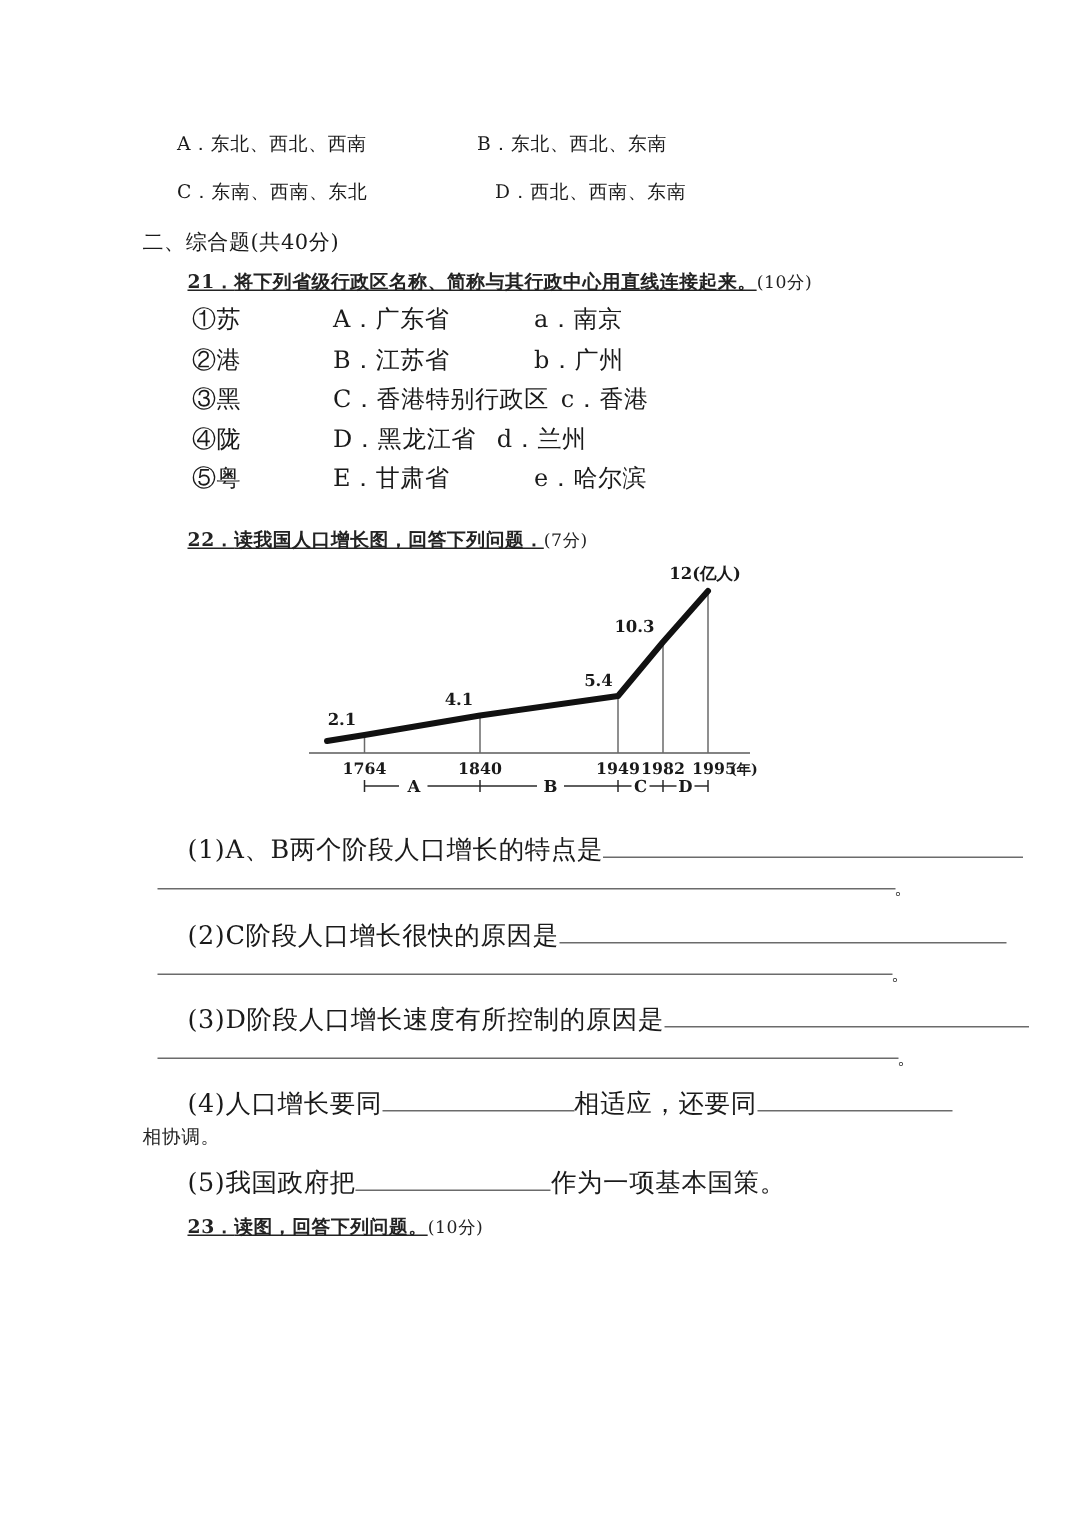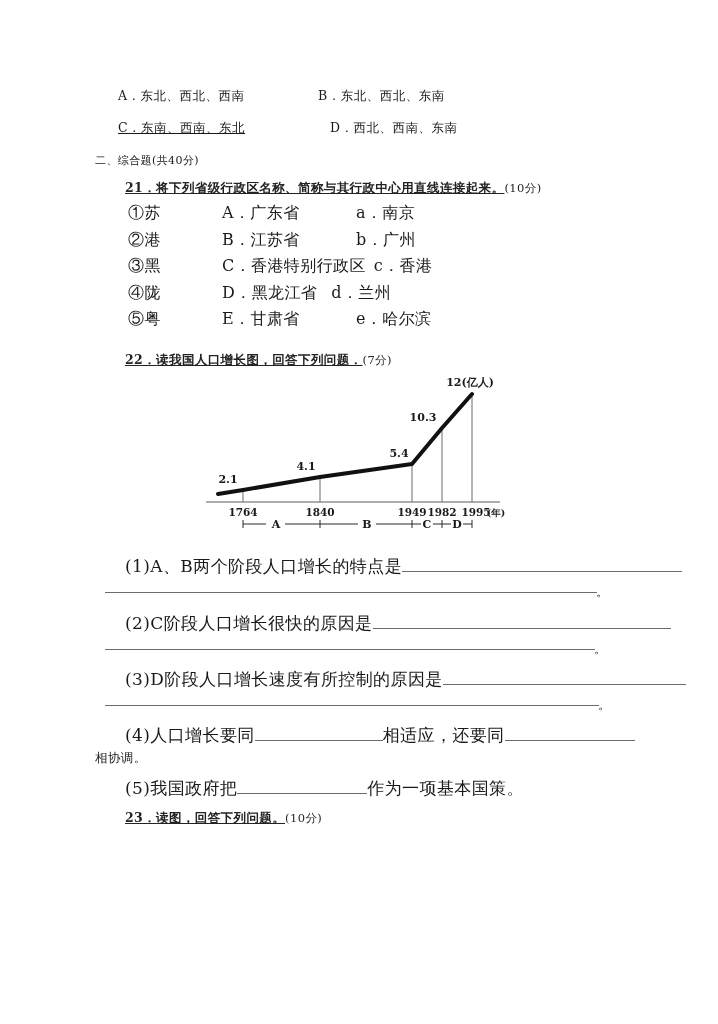--- a/index.html
+++ b/index.html
@@ -43,21 +43,21 @@
   }
   .choice-row .opt {
     display: inline-block;
     white-space: nowrap;
   }
 
   
   .sec-head {
     position: absolute;
     left: 95px;
-    font-size: 11px;
+    font-size: 14px;
     letter-spacing: 0.4px;
     white-space: nowrap;
   }
 
   
   #q21-list {
     position: absolute;
     left: 128px;
     top: 203px;
   }
@@ -110,21 +110,21 @@
 </head>
 <body>
 
 <div class="page">
 
   <div class="choice-row" style="top:88px;">
     <span class="opt" style="width:200px;"><span>A．</span><span>东北、西北、西南</span></span><span class="opt"><span>B．</span><span>东北、西北、东南</span></span>
   </div>
 
   <div class="choice-row" style="top:120px;">
-    <span class="opt" style="width:212px;text-decoration:underline;"><span>C．</span><span>东南、西南、东北</span></span><span class="opt"><span>D．</span><span>西北、西南、东南</span></span>
+    <span class="opt" style="width:212px;"><span>C．</span><span>东南、西南、东北</span></span><span class="opt"><span>D．</span><span>西北、西南、东南</span></span>
   </div>
 
   <div class="sec-head" style="top:153px;">二、综合题(共40分)</div>
 
   <div class="line" style="left:125px; top:180px;">
     <span class="bold">21．</span><span class="bold">将下列省级行政区名称、简称与其行政中心用直线连接起来。</span><span class="small">(10分)</span>
   </div>
 
   <div id="q21-list">
     <div class="match-row">

